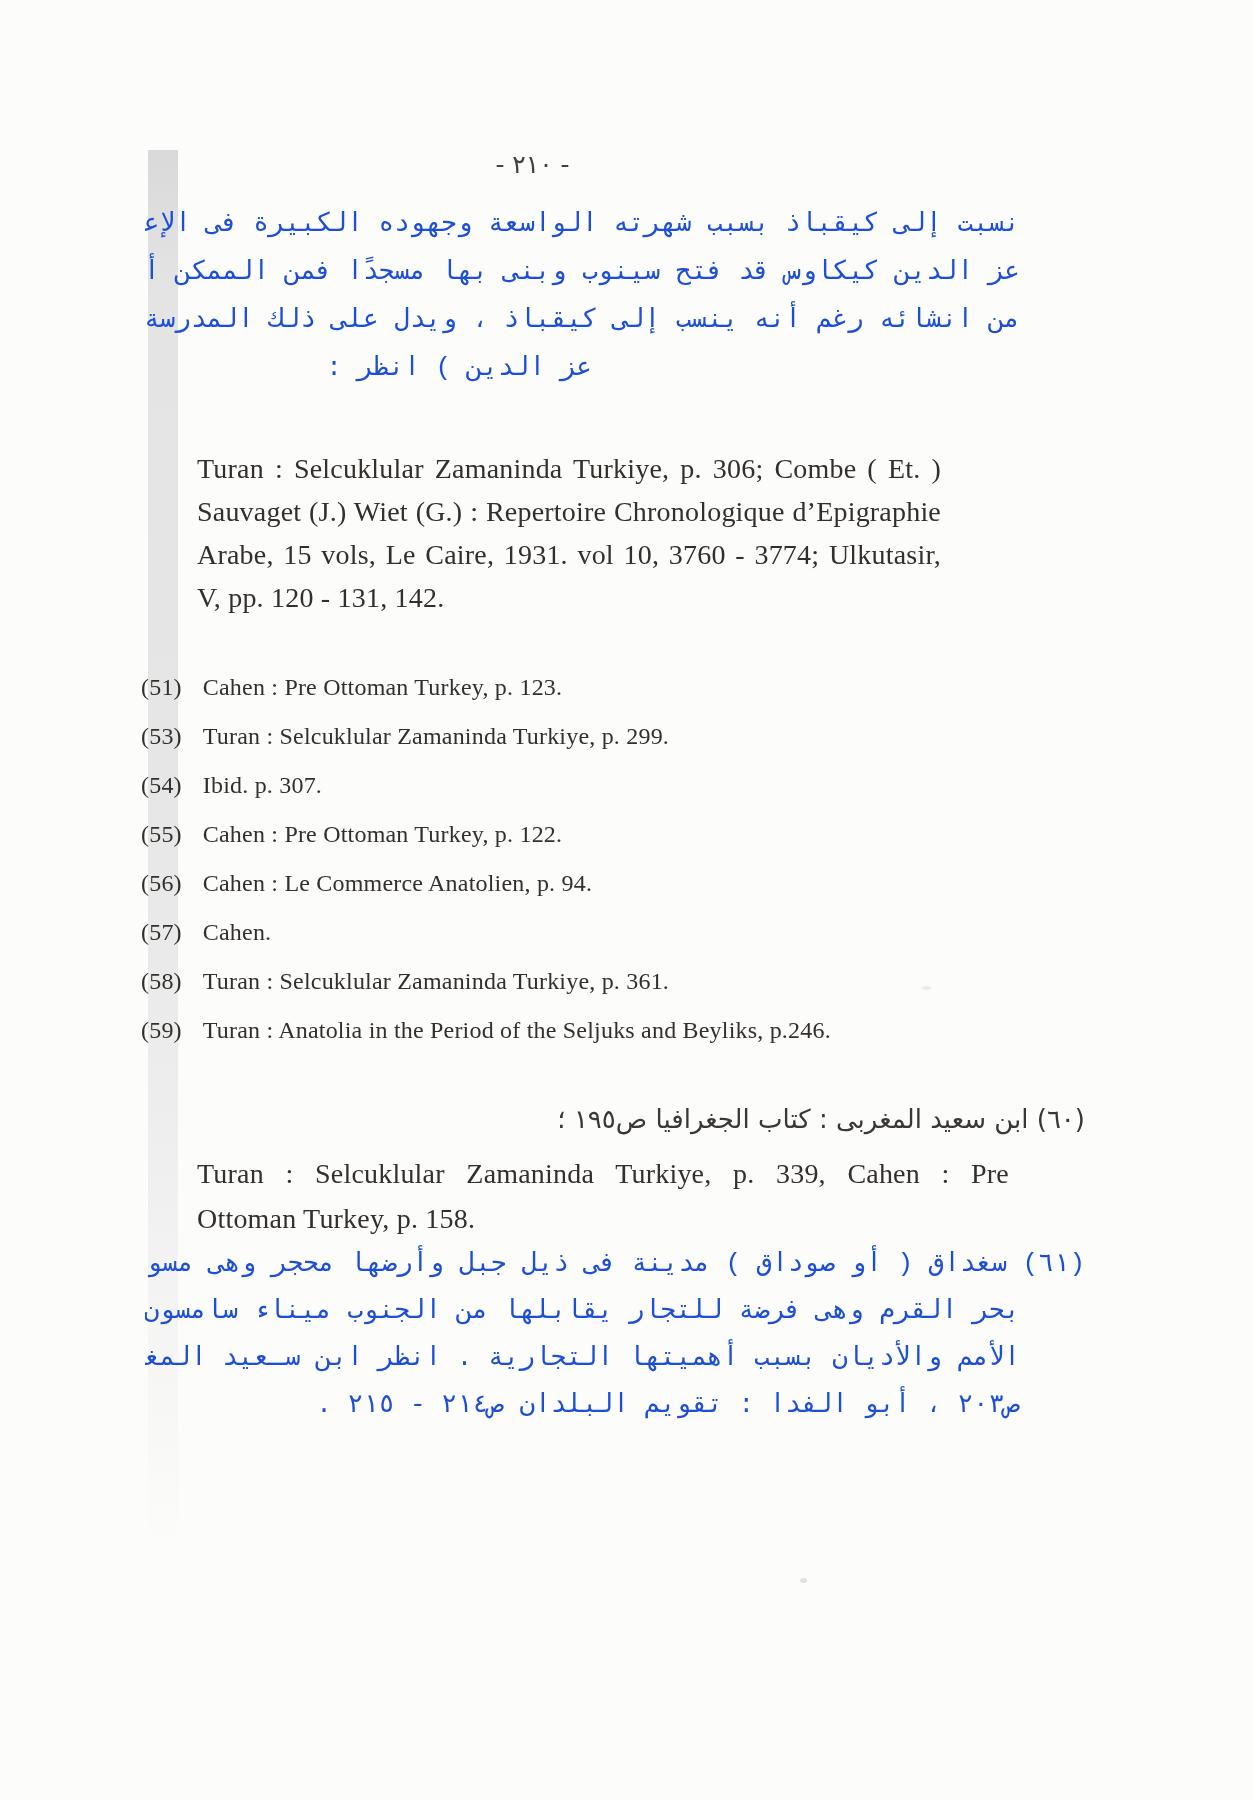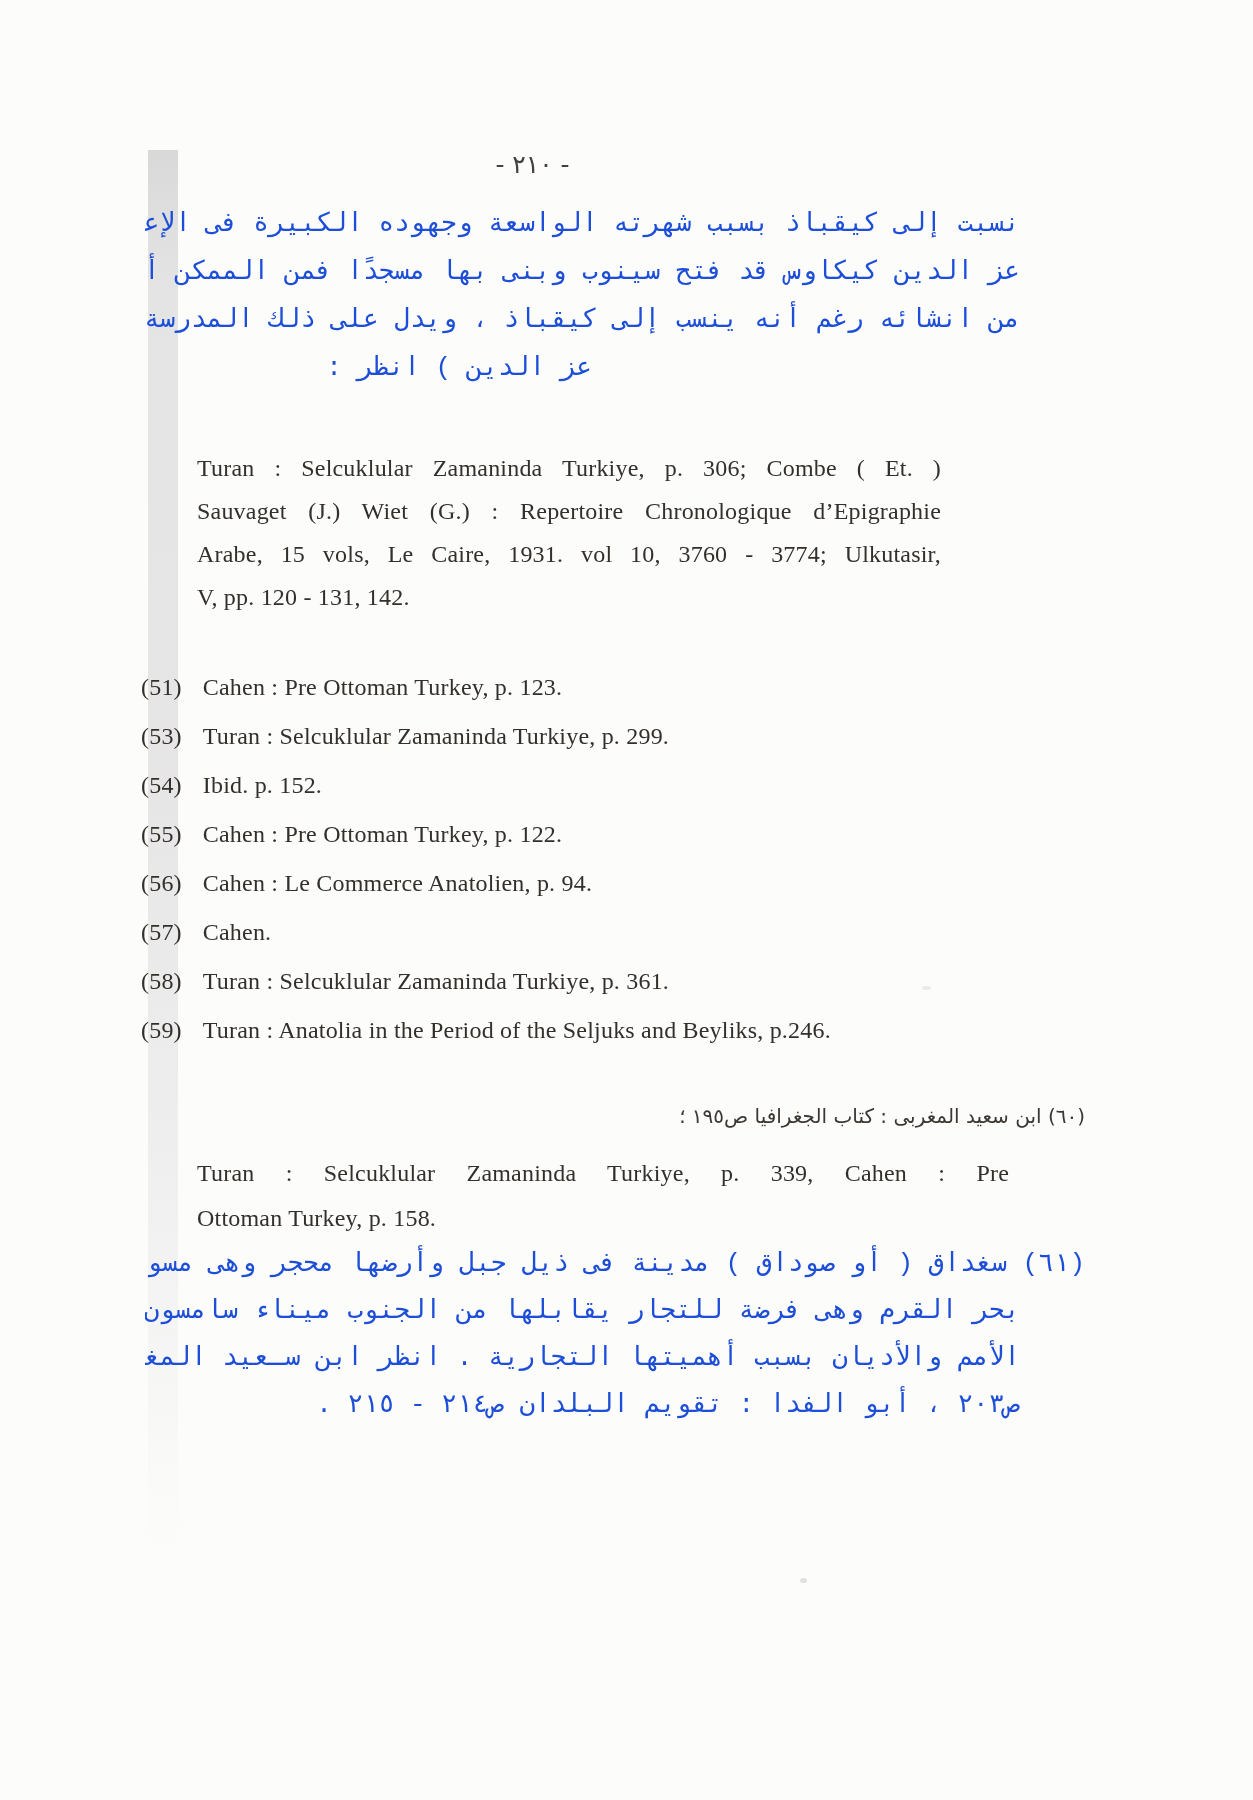--- a/index.html
+++ b/index.html
@@ -35,29 +35,29 @@
   .ar .ln { white-space: nowrap; overflow: hidden; line-height: 48px; height: 48px; }
   .ar .jst { text-align: justify; text-align-last: justify; }
   .ar .end { text-align: right; }
 
   .arabic-intro { position: absolute; top: 200px; left: 145px; width: 875px; }
   .arabic-intro .ln5 { padding-left: 0; padding-right: 428px; }
 
   .fn60 {
     position: absolute; top: 1104px; right: 168px;
     direction: rtl; font-family: "DejaVu Sans", sans-serif;
-    font-size: 20px; color: #3b3732; white-space: nowrap;
+    font-size: 26px; color: #3b3732; white-space: nowrap;
   }
 
   .fn61 { position: absolute; top: 1241px; right: 168px; width: 940px; }
   .fn61 .ln { line-height: 47px; height: 47px; }
   .fn61 .cont { padding-right: 65px; }
 
   
-  .en { font-size: 24px; color: #332f2b; letter-spacing: .2px; }
+  .en { font-size: 28px; color: #332f2b; letter-spacing: .2px; }
   .en .ln { white-space: nowrap; overflow: hidden; }
   .en .jst { text-align: justify; text-align-last: justify; }
 
   .refblock1 { position: absolute; top: 447px; left: 197px; width: 744px; }
   .refblock1 .ln { line-height: 43px; height: 43px; }
 
   .refblock2 { position: absolute; top: 1151px; left: 197px; width: 812px; }
   .refblock2 .ln { line-height: 45px; height: 45px; }
 
   .fitems { position: absolute; top: 663px; left: 141px; width: 910px; }
@@ -86,21 +86,21 @@
   <div class="en refblock1">
     <div class="ln jst">Turan : Selcuklular Zamaninda Turkiye, p. 306; Combe ( Et. )</div>
     <div class="ln jst">Sauvaget (J.) Wiet (G.) : Repertoire Chronologique d’Epigraphie</div>
     <div class="ln jst">Arabe, 15 vols, Le Caire, 1931. vol 10, 3760 - 3774; Ulkutasir,</div>
     <div class="ln">V, pp. 120 - 131, 142.</div>
   </div>
 
   <div class="fitems">
     <div class="fitem"><span class="num">(51)</span><span>Cahen : Pre Ottoman Turkey, p. 123.</span></div>
     <div class="fitem"><span class="num">(53)</span><span>Turan : Selcuklular Zamaninda Turkiye, p. 299.</span></div>
-    <div class="fitem"><span class="num">(54)</span><span>Ibid. p. 152.</span></div>
+    <div class="fitem"><span class="num">(54)</span><span>Ibid. p. 307.</span></div>
     <div class="fitem"><span class="num">(55)</span><span>Cahen : Pre Ottoman Turkey, p. 122.</span></div>
     <div class="fitem"><span class="num">(56)</span><span>Cahen : Le Commerce Anatolien, p. 94.</span></div>
     <div class="fitem"><span class="num">(57)</span><span>Cahen.</span></div>
     <div class="fitem"><span class="num">(58)</span><span>Turan : Selcuklular Zamaninda Turkiye, p. 361.</span></div>
     <div class="fitem"><span class="num">(59)</span><span>Turan : Anatolia in the Period of the Seljuks and Beyliks, p.246.</span></div>
   </div>
 
   <div class="fn60">(٦٠) ابن سعيد المغربى : كتاب الجغرافيا ص١٩٥ ؛</div>
 
   <div class="en refblock2">

